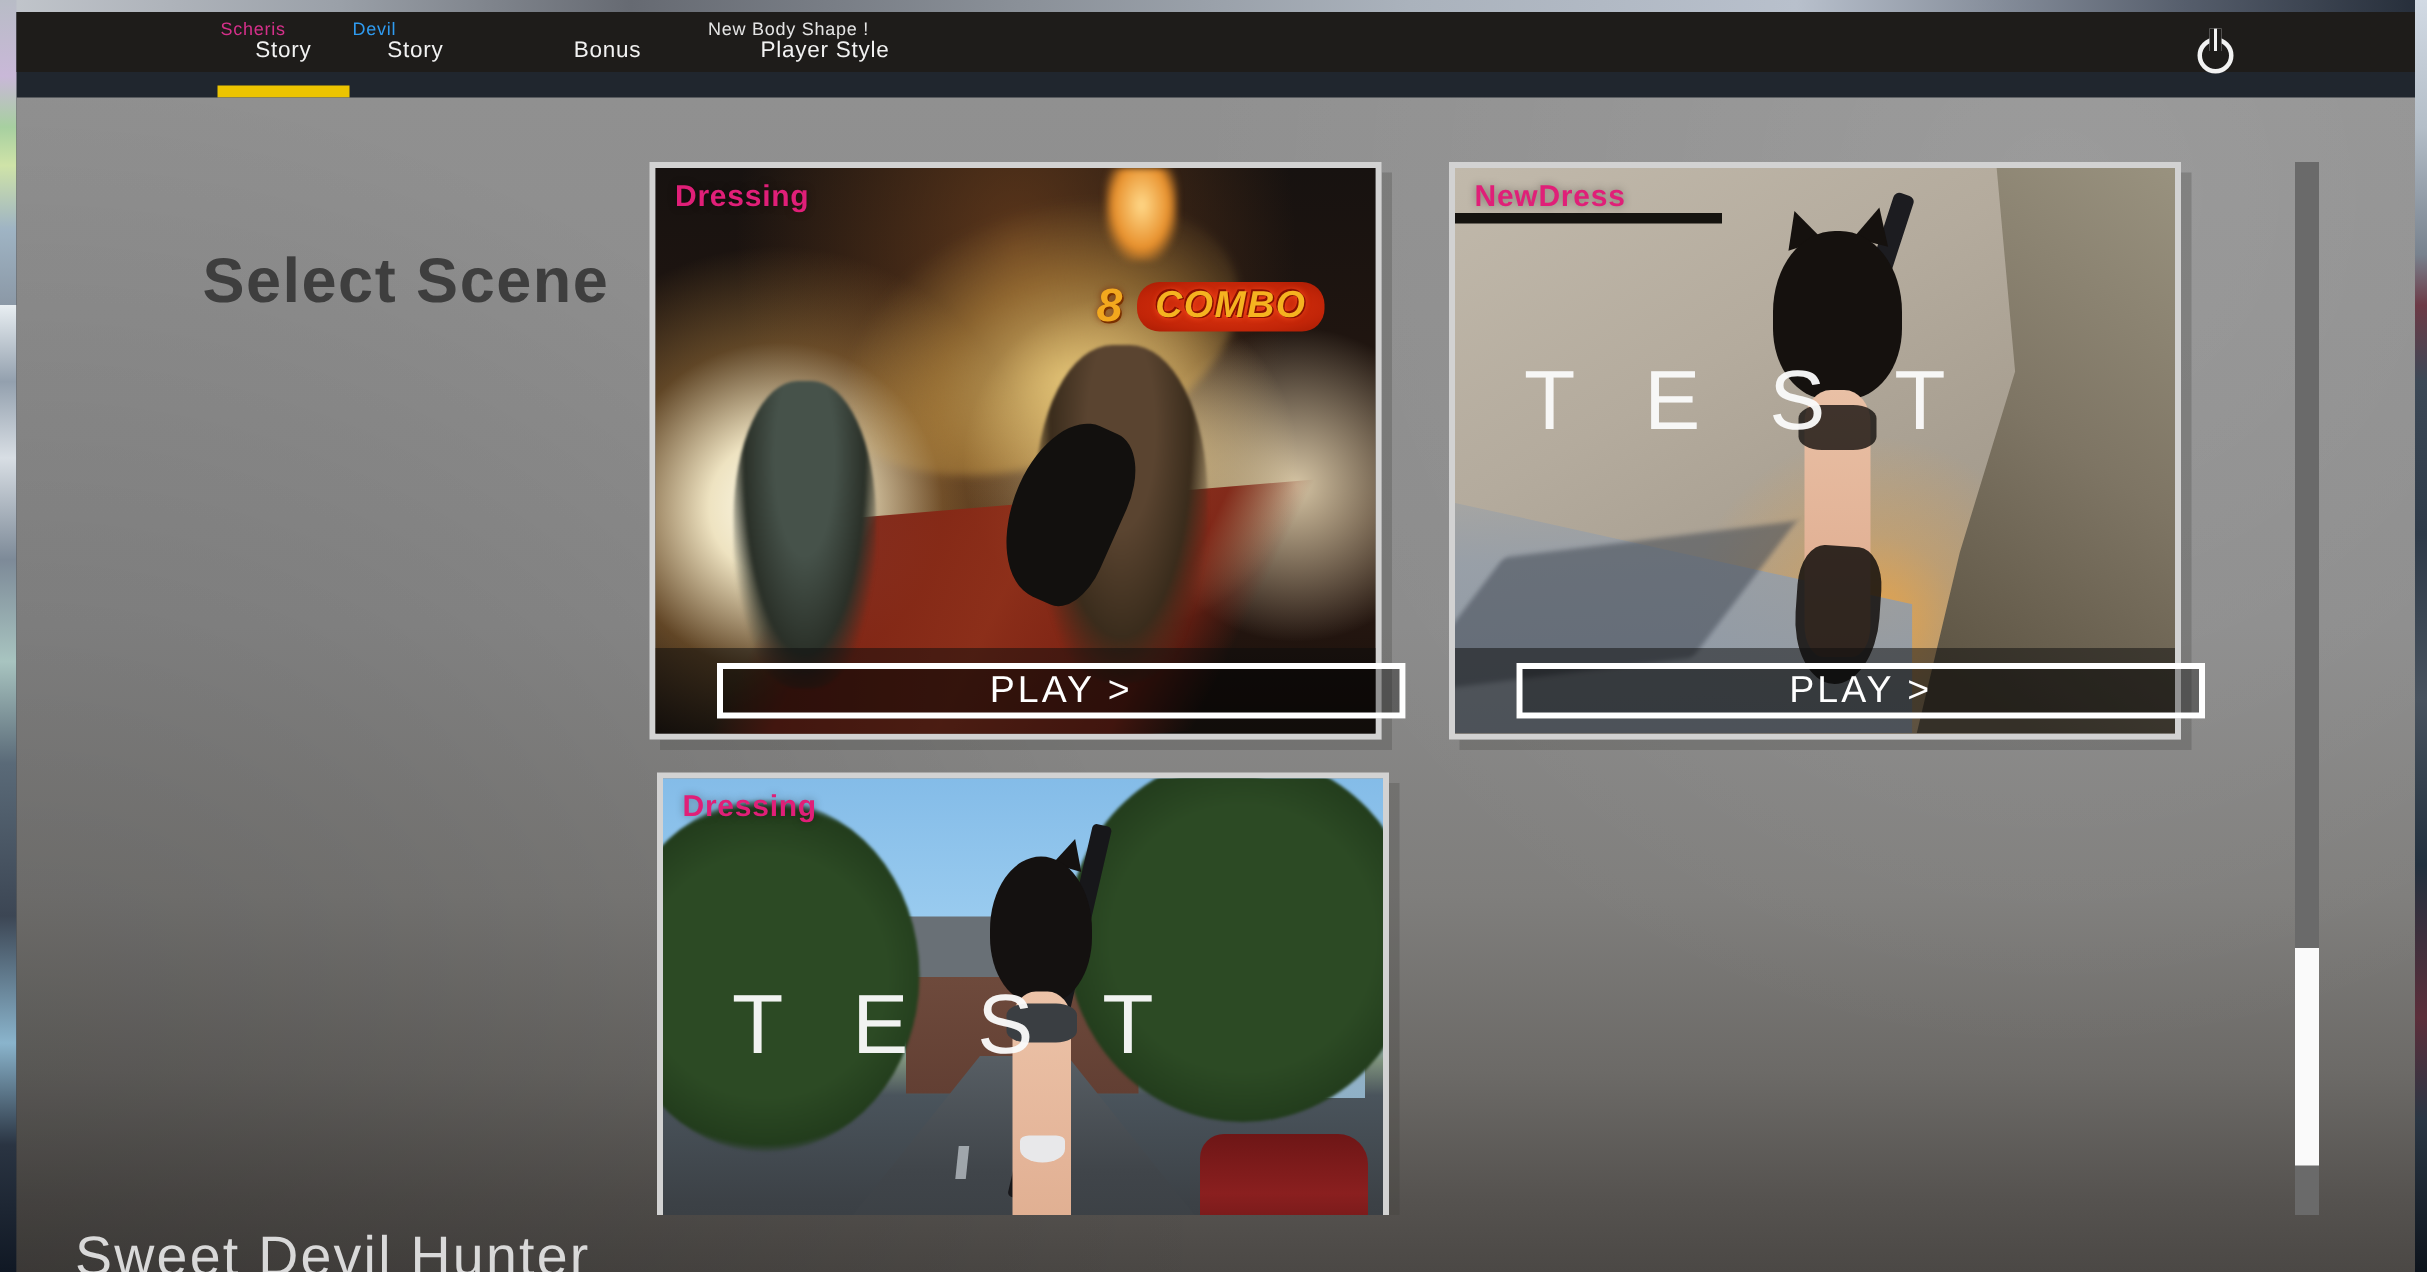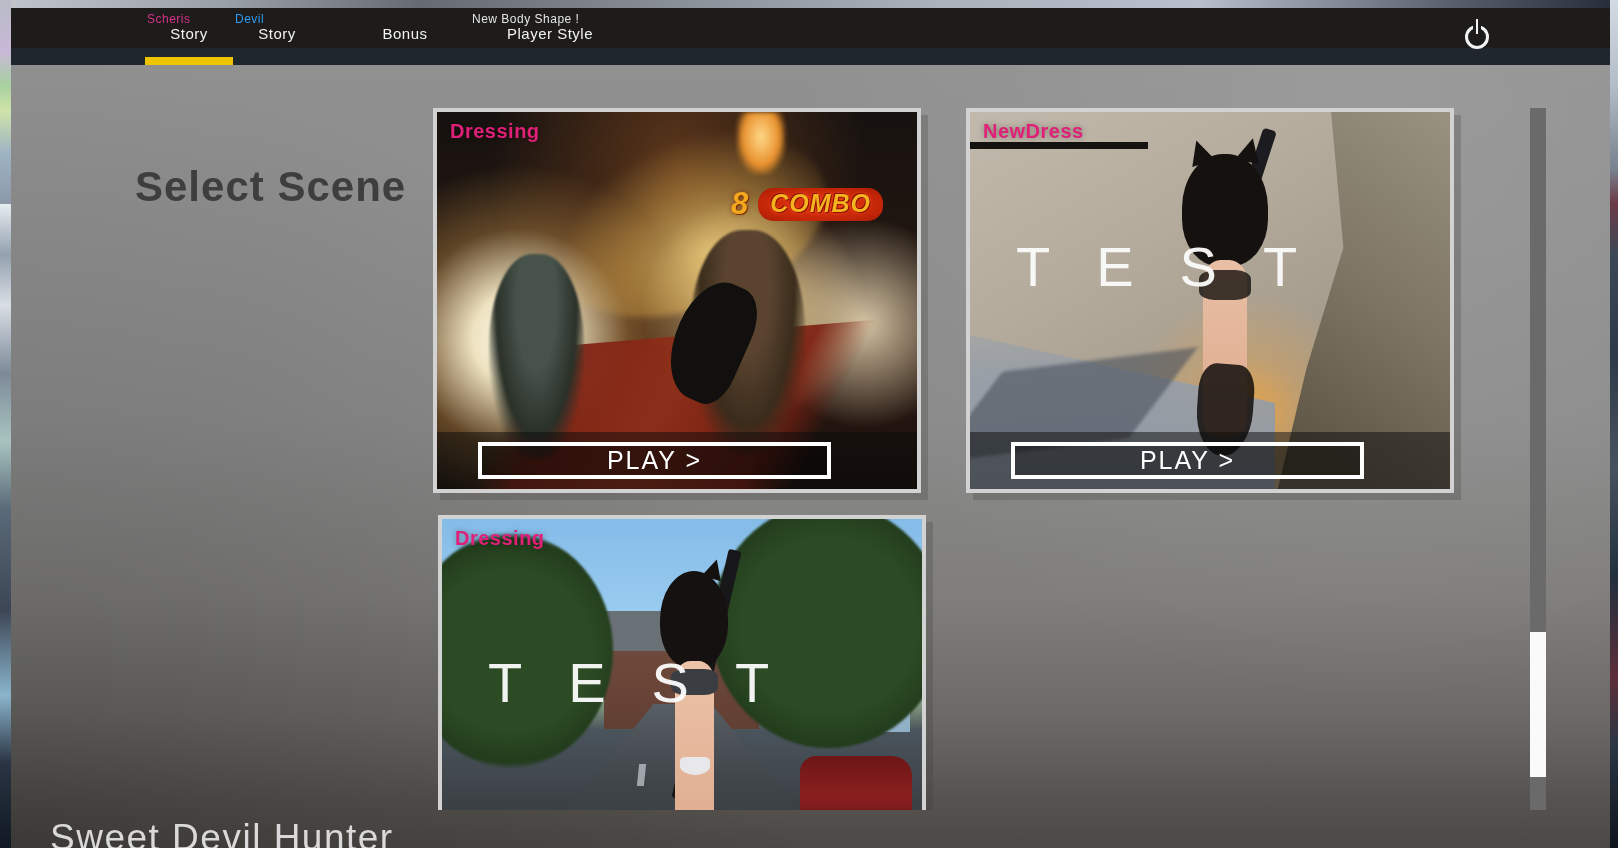--- a/index.html
+++ b/index.html
@@ -52,21 +52,21 @@
     box-shadow:7px 7px 0 rgba(60,58,55,0.25); }
   .card-1 { left:422px; top:0; }
   .card-2 { left:955px; top:0; }
   .card-3 { left:427px; top:407px; }
   .scene { position:absolute; left:0; top:0; width:480px; height:377px; overflow:hidden; }
 
   .card-title { position:absolute; left:13px; top:8px; font-size:20px; font-weight:700; color:#e01f78;
     letter-spacing:.5px; text-shadow:0 0 6px rgba(0,0,0,0.35); }
 
   .bottom-band { position:absolute; left:0; bottom:0; width:100%; height:57px; background:rgba(12,12,12,0.50); }
-  .play-btn { position:absolute; left:41px; bottom:10px; width:353px; height:37px; border:4px solid #fff;
+  .play-btn { position:absolute; left:41px; bottom:10px; width:459px; height:37px; border:4px solid #fff;
     background:rgba(0,0,0,0.30); display:flex; align-items:center; justify-content:center; cursor:pointer; }
   .play-btn span { color:#fff; font-size:25px; letter-spacing:2px; }
 
   .test-text { position:absolute; left:0; right:0; text-align:left; color:rgba(250,250,250,0.96);
     font-size:56px; letter-spacing:46px; text-indent:46px; white-space:nowrap; }
   .card-2 .test-text { top:122px; }
   .card-3 .test-text { top:131px; }
 
   .combo { position:absolute; top:74px; right:34px; display:flex; align-items:center; gap:10px; }
   .combo-num { color:#f2a81e; font-size:31px; font-weight:700; font-style:italic;

